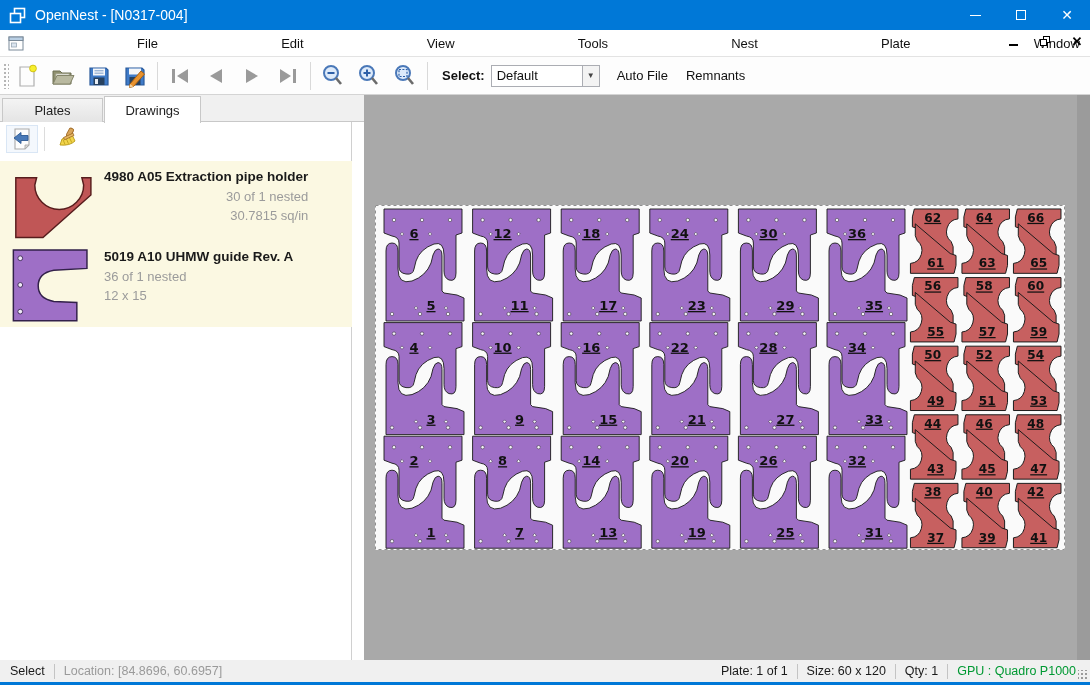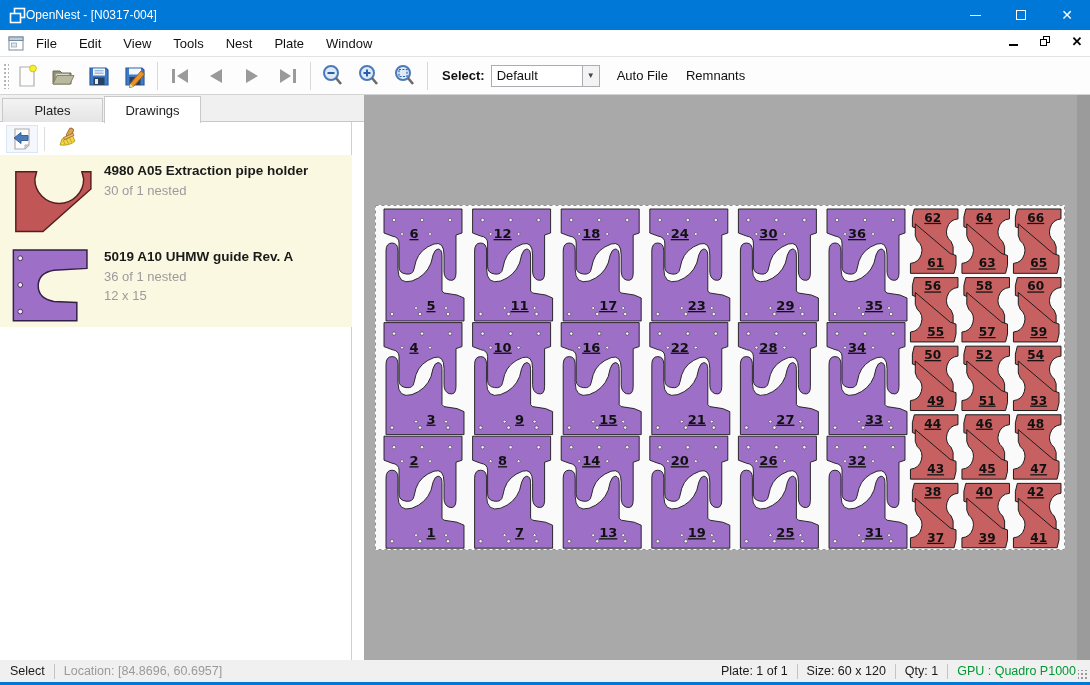--- a/index.html
+++ b/index.html
@@ -3,29 +3,29 @@
 <meta charset="utf-8">
 <style>
   * { margin:0; padding:0; box-sizing:border-box; }
   html,body { width:1090px; height:685px; overflow:hidden; font-family:"Liberation Sans", sans-serif; background:#fff; }
   .abs { position:absolute; }
   #window { position:relative; width:1090px; height:685px; background:#fff; }
 
   
   #titlebar { left:0; top:0; width:1090px; height:30px; background:#0078d7; display:flex; align-items:center; color:#fff; }
   #titlebar .app-icon { margin-left:9px; width:17px; height:17px; }
-  #titlebar .title-text { font-size:12px; }
+  #titlebar .title-text { margin-left:9px; font-size:14px; }
   .win-btns { position:absolute; right:0; top:0; height:30px; display:flex; }
   .win-btn { width:46px; height:30px; display:flex; align-items:center; justify-content:center; color:#fff; font-size:13px; cursor:default; }
   .min-glyph { display:block; width:11px; height:1px; background:#fff; }
   .max-glyph { display:block; width:10px; height:10px; border:1px solid #fff; }
   .close-glyph { font-size:14px; line-height:1; }
 
   
-  #menubar { left:0; top:30px; width:1090px; height:27px; background:#fff; border-bottom:1px solid #e3e3e3; display:flex; align-items:center; }
+  #menubar { left:0; top:30px; width:1090px; height:27px; background:#fff; border-bottom:1px solid #e3e3e3; display:flex; align-items:center;justify-content:space-between; }
   .mdi-doc-icon { width:16px; height:15px; margin-left:8px; }
   .menu-item { padding:4px 10px; font-size:13px; color:#111; margin-left:2px; }
   .mdi-btns { position:absolute; right:4px; top:32px; display:flex; align-items:center; gap:14px; }
   .mdi-btn { width:18px; height:18px; display:flex; align-items:center; justify-content:center; }
   .mdi-min { width:9px; height:2px; background:#000; margin-top:8px; }
   .mdi-restore { position:relative; width:10px; height:10px; }
   .mdi-restore .r1 { position:absolute; left:3px; top:0; width:7px; height:7px; border:1.5px solid #000; background:#fff; }
   .mdi-restore .r2 { position:absolute; left:0; top:3px; width:7px; height:7px; border:1.5px solid #000; background:#fff; }
   .mdi-close { font-size:13px; font-weight:bold; color:#000; }
 
@@ -240,29 +240,30 @@
       <div class="ptb-btn flat">
         <svg width="24" height="24" viewBox="0 0 24 24">
           <rect x="13" y="1" width="4.5" height="9" rx="1.5" transform="rotate(28 15 5)" fill="#d9a55a" stroke="#a06a24" stroke-width="0.9"></rect>
           <path d="M7,12 L17,7.5 L20,14 Q15,19 5,18 Z" fill="#f2d44a" stroke="#b89a18" stroke-width="0.9"></path>
           <path d="M8,12.5 L10,17.5 M11,11 L13.5,16.8 M14,9.8 L16.8,15.6" stroke="#b89a18" stroke-width="0.8" fill="none"></path>
           <path d="M8.5,10.5 L18,6.2 L19,8.4 L9.6,12.8 Z" fill="#e6b867" stroke="#a06a24" stroke-width="0.8"></path>
         </svg>
       </div>
     </div>
 
-    <div class="drawing-item" style="top:33px;">
+    <div class="drawing-item" style="top:39px;text-align:right;">
       <div class="thumb-box">
         <svg width="92" height="76" viewBox="0 0 100 84">
           <path d="M10,13 L33,13 L31,21 A27,27 0 0 0 85,21 L83,13 L93,13 L93,32 L40,79 L10,79 Z" fill="#c05656" stroke="#571d1d" stroke-width="1.6"></path>
         </svg>
       </div>
       <div class="item-text">
         <div class="item-title">4980 A05 Extraction pipe holder</div>
         <div class="item-line">30 of 1 nested</div>
+        <div class="item-line">30.7815 sq/in</div>
       </div>
     </div>
 
     <div class="drawing-item" style="top:119px;">
       <div class="thumb-box">
         <svg width="92" height="78" viewBox="0 0 100 84">
           <path d="M8,5 L88,5 L88,25 L52,27 Q35,30 35,44 Q35,58 52,61 L77,62 L77,82 L8,82 Z" fill="#9e6fc6" stroke="#32204a" stroke-width="1.6"></path>
           <circle cx="15.5" cy="14" r="2.6" fill="#efe9f7" stroke="#32204a" stroke-width="0.9"></circle>
           <circle cx="15.5" cy="43" r="2.6" fill="#efe9f7" stroke="#32204a" stroke-width="0.9"></circle>
           <circle cx="15.5" cy="72" r="2.6" fill="#efe9f7" stroke="#32204a" stroke-width="0.9"></circle>

